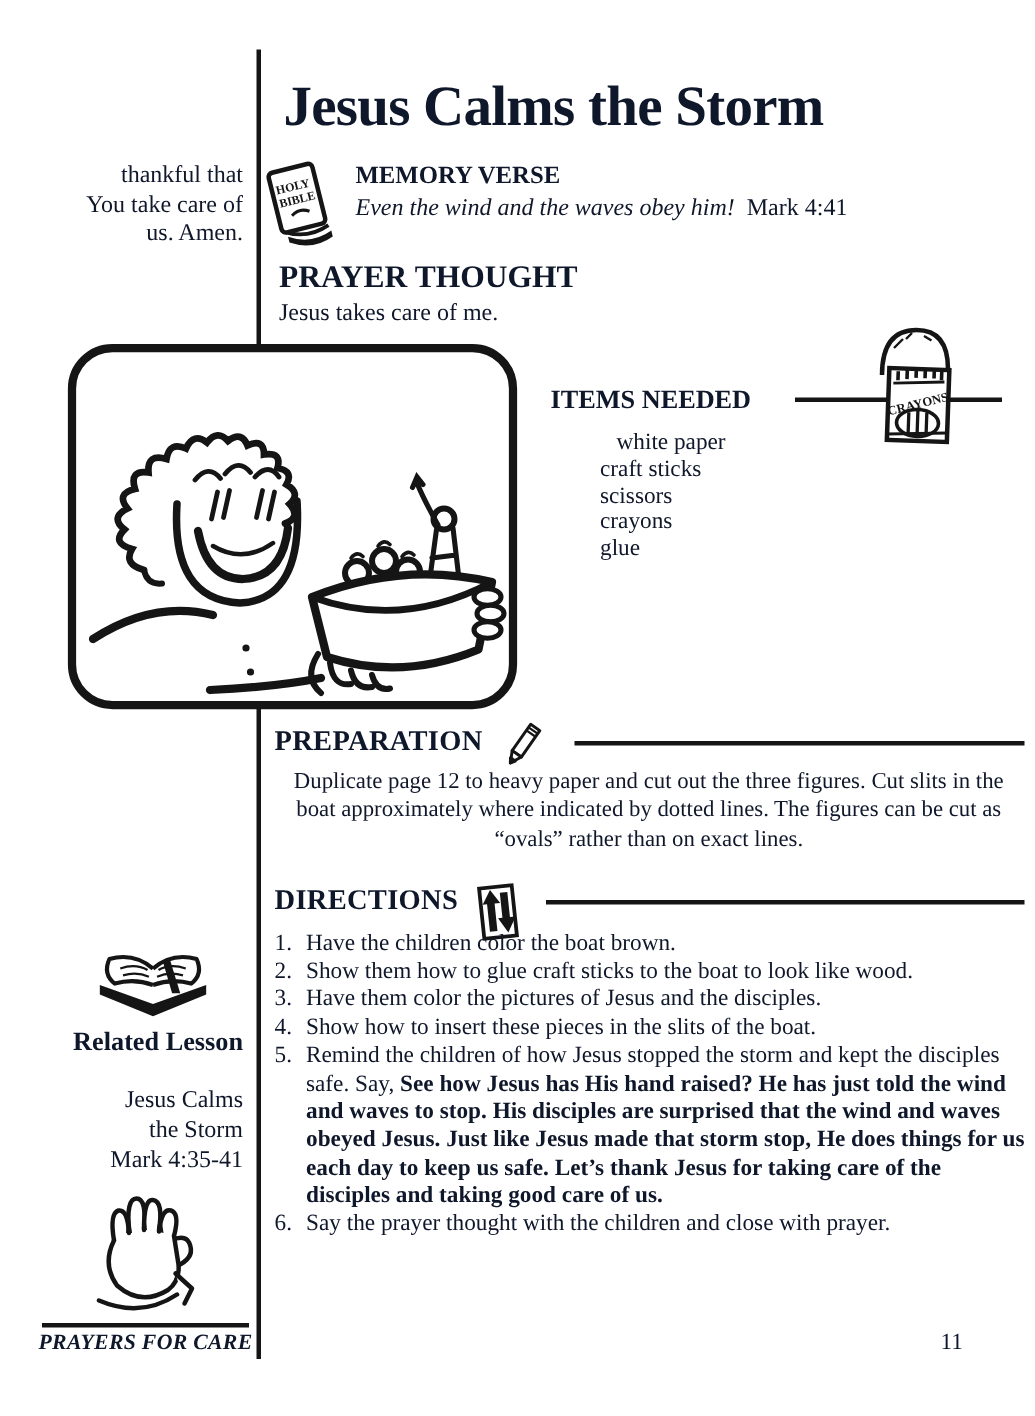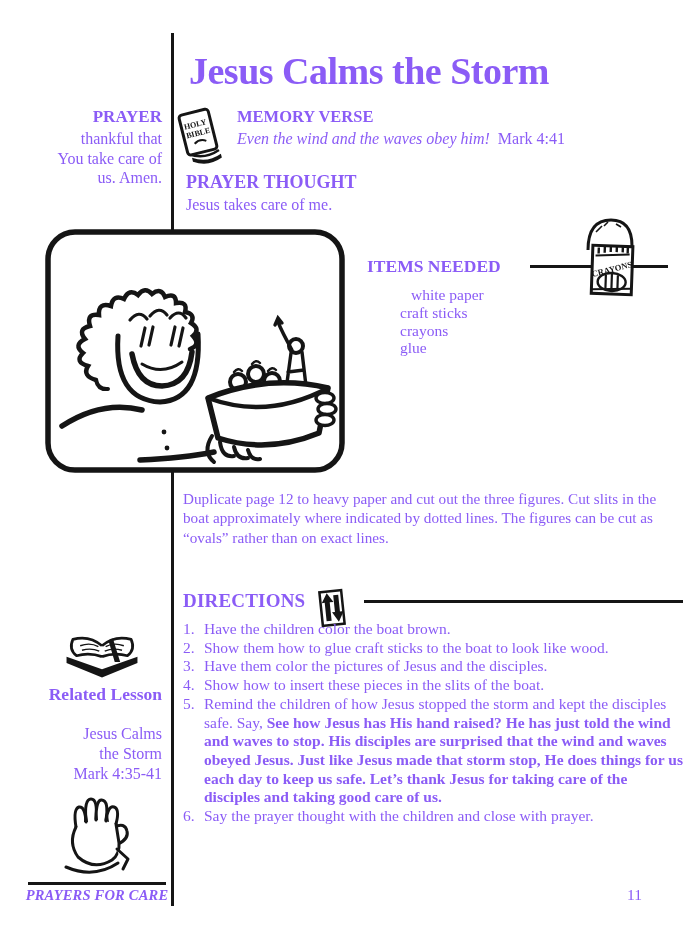--- a/index.html
+++ b/index.html
@@ -1,18 +1,18 @@
 <!DOCTYPE html>
 <html><head>
 <meta charset="utf-8">
 <style>
   html,body{margin:0;padding:0;background:#fff;}
   .sheet{
     position:relative;width:690px;height:944px;margin:0 auto;
-    background:#fff;color:#8b5cf6;
+    background:#fff;color:#0f172a;
     font-family:"Liberation Serif","DejaVu Serif",serif;
     overflow:hidden;
   }
   .abs{position:absolute;}
   .ink{background:#151515;}
   
   .vrule{left:171px;top:33px;width:3px;height:873px;z-index:0;}
   
   .title{left:189px;top:24px;font-size:38px;font-weight:bold;letter-spacing:-0.5px;white-space:nowrap;}
   
@@ -21,38 +21,38 @@
   .prayer .ln{font-size:16px;line-height:19.5px;}
   
   .bible-icon{left:176px;top:106px;width:50px;height:60px;}
   .memory{left:237px;top:107px;width:445px;}
   .memory .h{font-weight:bold;font-size:16.5px;}
   .memory .verse{font-size:16px;margin-top:3px;}
   .memory .verse i{font-style:italic;}
   .memory .ref{font-style:normal;margin-left:8px;}
   
   .pthought{left:186px;top:172px;width:400px;}
-  .pthought .h{font-weight:bold;font-size:18px;}
+  .pthought .h{font-weight:bold;font-size:21px;}
   .pthought .t{font-size:16px;margin-top:3px;}
   
   .illus{left:44px;top:228px;width:302px;height:247px;z-index:2;}
   
   .items{left:367px;top:256px;width:301px;z-index:1;}
   .items .hrow{display:flex;align-items:center;gap:20px;}
   .items .h{font-weight:bold;font-size:17.5px;white-space:nowrap;}
   .rule{flex:1;border-top:3px solid #151515;margin-left:9px;}
   .items .list{margin:9px 0 0 33px;font-size:15.5px;line-height:17.8px;}
   .items .list .indent{padding-left:11px;}
   .crayons-icon{left:580px;top:212px;width:58px;height:90px;z-index:3;}
   
   .prep{left:183px;top:484px;width:500px;}
   .hrow2{display:flex;align-items:center;}
   .prep .h,.dirs .h{font-weight:bold;font-size:19px;white-space:nowrap;letter-spacing:0.2px;}
   .pencil-icon{width:38px;height:40px;margin:-14px 4px -12px 10px;flex:0 0 auto;}
-  .prep .txt{font-size:15.2px;line-height:19.3px;margin-top:5px;width:499px;}
+  .prep .txt{font-size:15.2px;line-height:19.3px;margin-top:5px;width:499px;text-align:center;}
   
   .dirs{left:183px;top:590px;width:500px;}
   .dir-icon{width:34px;height:42px;margin:-4px 6px -18px 10px;flex:0 0 auto;}
   .steps{margin-top:8px;font-size:15.5px;line-height:18.7px;}
   .step{display:flex;}
   .step .num{width:21px;flex:0 0 auto;}
   .step .body{flex:1;}
   .step .body b{font-weight:bold;}
   
   .book-icon{left:62px;top:627px;width:80px;height:52px;}
@@ -69,21 +69,20 @@
 </head>
 <body>
 
 <div class="sheet">
 
   <div class="abs ink vrule"></div>
 
   <h1 class="abs title">Jesus Calms the Storm</h1>
 
   <div class="abs prayer">
-    <div class="h">PRAYER</div>
     <div class="ln">thankful that</div>
     <div class="ln">You take care of</div>
     <div class="ln">us. Amen.</div>
   </div>
 
   <div class="abs bible-icon">
     <svg viewBox="0 0 50 60" width="50" height="60">
       <g transform="rotate(-14 25 30)">
         <path d="M11,49 q 14,9 29,3 l0,4 q-15,6 -29,-3 Z" fill="#151515"></path>
         <path d="M9,45 q 14,9 30,3" fill="none" stroke="#151515" stroke-width="2.5"></path>
@@ -165,20 +164,21 @@
   </div>
 
   <div class="abs items">
     <div class="hrow">
       <span class="h">ITEMS NEEDED</span>
       <span class="rule"></span>
     </div>
     <div class="list">
       <div class="indent">white paper</div>
       <div>craft sticks</div>
+      <div>scissors</div>
       <div>crayons</div>
       <div>glue</div>
     </div>
   </div>
 
   <div class="abs crayons-icon">
     <svg viewBox="0 0 58 90" width="58" height="90">
       <path d="M8,38 Q 8,8 31,8 Q 52,8 52,34" fill="#fff" stroke="#151515" stroke-width="3"></path>
       <path d="M16,20 l 6,-6 M24,14 l 4,-4 M36,12 l 5,3" stroke="#151515" stroke-width="1.6"></path>
       <g transform="rotate(2 32 60)">
@@ -187,20 +187,34 @@
         <path d="M18,42 v-6 M24,41 v-6 M30,40 v-6 M36,40 v-6 M42,40 v-6 M47,41 v-6" stroke="#151515" stroke-width="2.4"></path>
         <text x="32" y="60" text-anchor="middle" font-size="8.5" font-weight="bold" fill="#151515" transform="rotate(-16 32 58)" style="font-family:'Liberation Serif',serif">CRAYONS</text>
         <ellipse cx="32" cy="70" rx="14" ry="9" fill="#fff" stroke="#151515" stroke-width="2.4"></ellipse>
         <path d="M26,63 v14 M32,62 v16 M38,63 v14" stroke="#151515" stroke-width="2.2"></path>
         <path d="M12,78 l 40,-2" stroke="#151515" stroke-width="2"></path>
       </g>
     </svg>
   </div>
 
   <div class="abs prep">
+    <div class="hrow2">
+      <span class="h">PREPARATION</span>
+      <span class="pencil-icon">
+        <svg viewBox="0 0 46 46" width="38" height="40">
+          <g transform="rotate(-55 23 23)" fill="#fff" stroke="#151515" stroke-width="2.4" stroke-linejoin="round">
+            <rect x="10" y="18" width="26" height="9"></rect>
+            <path d="M10,18 L 1,22.5 L 10,27 Z"></path>
+            <path d="M4.5,20.2 L 1,22.5 L 4.5,24.8 Z" fill="#151515"></path>
+            <path d="M30,18 v9 M33,18 v9" stroke-width="1.8"></path>
+          </g>
+        </svg>
+      </span>
+      <span class="rule"></span>
+    </div>
     <div class="txt">Duplicate page 12 to heavy paper and cut out the three figures. Cut slits in the boat approximately where indicated by dotted lines. The figures can be cut as “ovals” rather than on exact lines.</div>
   </div>
 
   <div class="abs dirs">
     <div class="hrow2">
       <span class="h">DIRECTIONS</span>
       <span class="dir-icon">
         <svg viewBox="0 0 40 50" width="34" height="42">
           <g transform="rotate(-6 20 25)">
             <rect x="7" y="5" width="26" height="40" fill="#fff" stroke="#151515" stroke-width="3"></rect>

